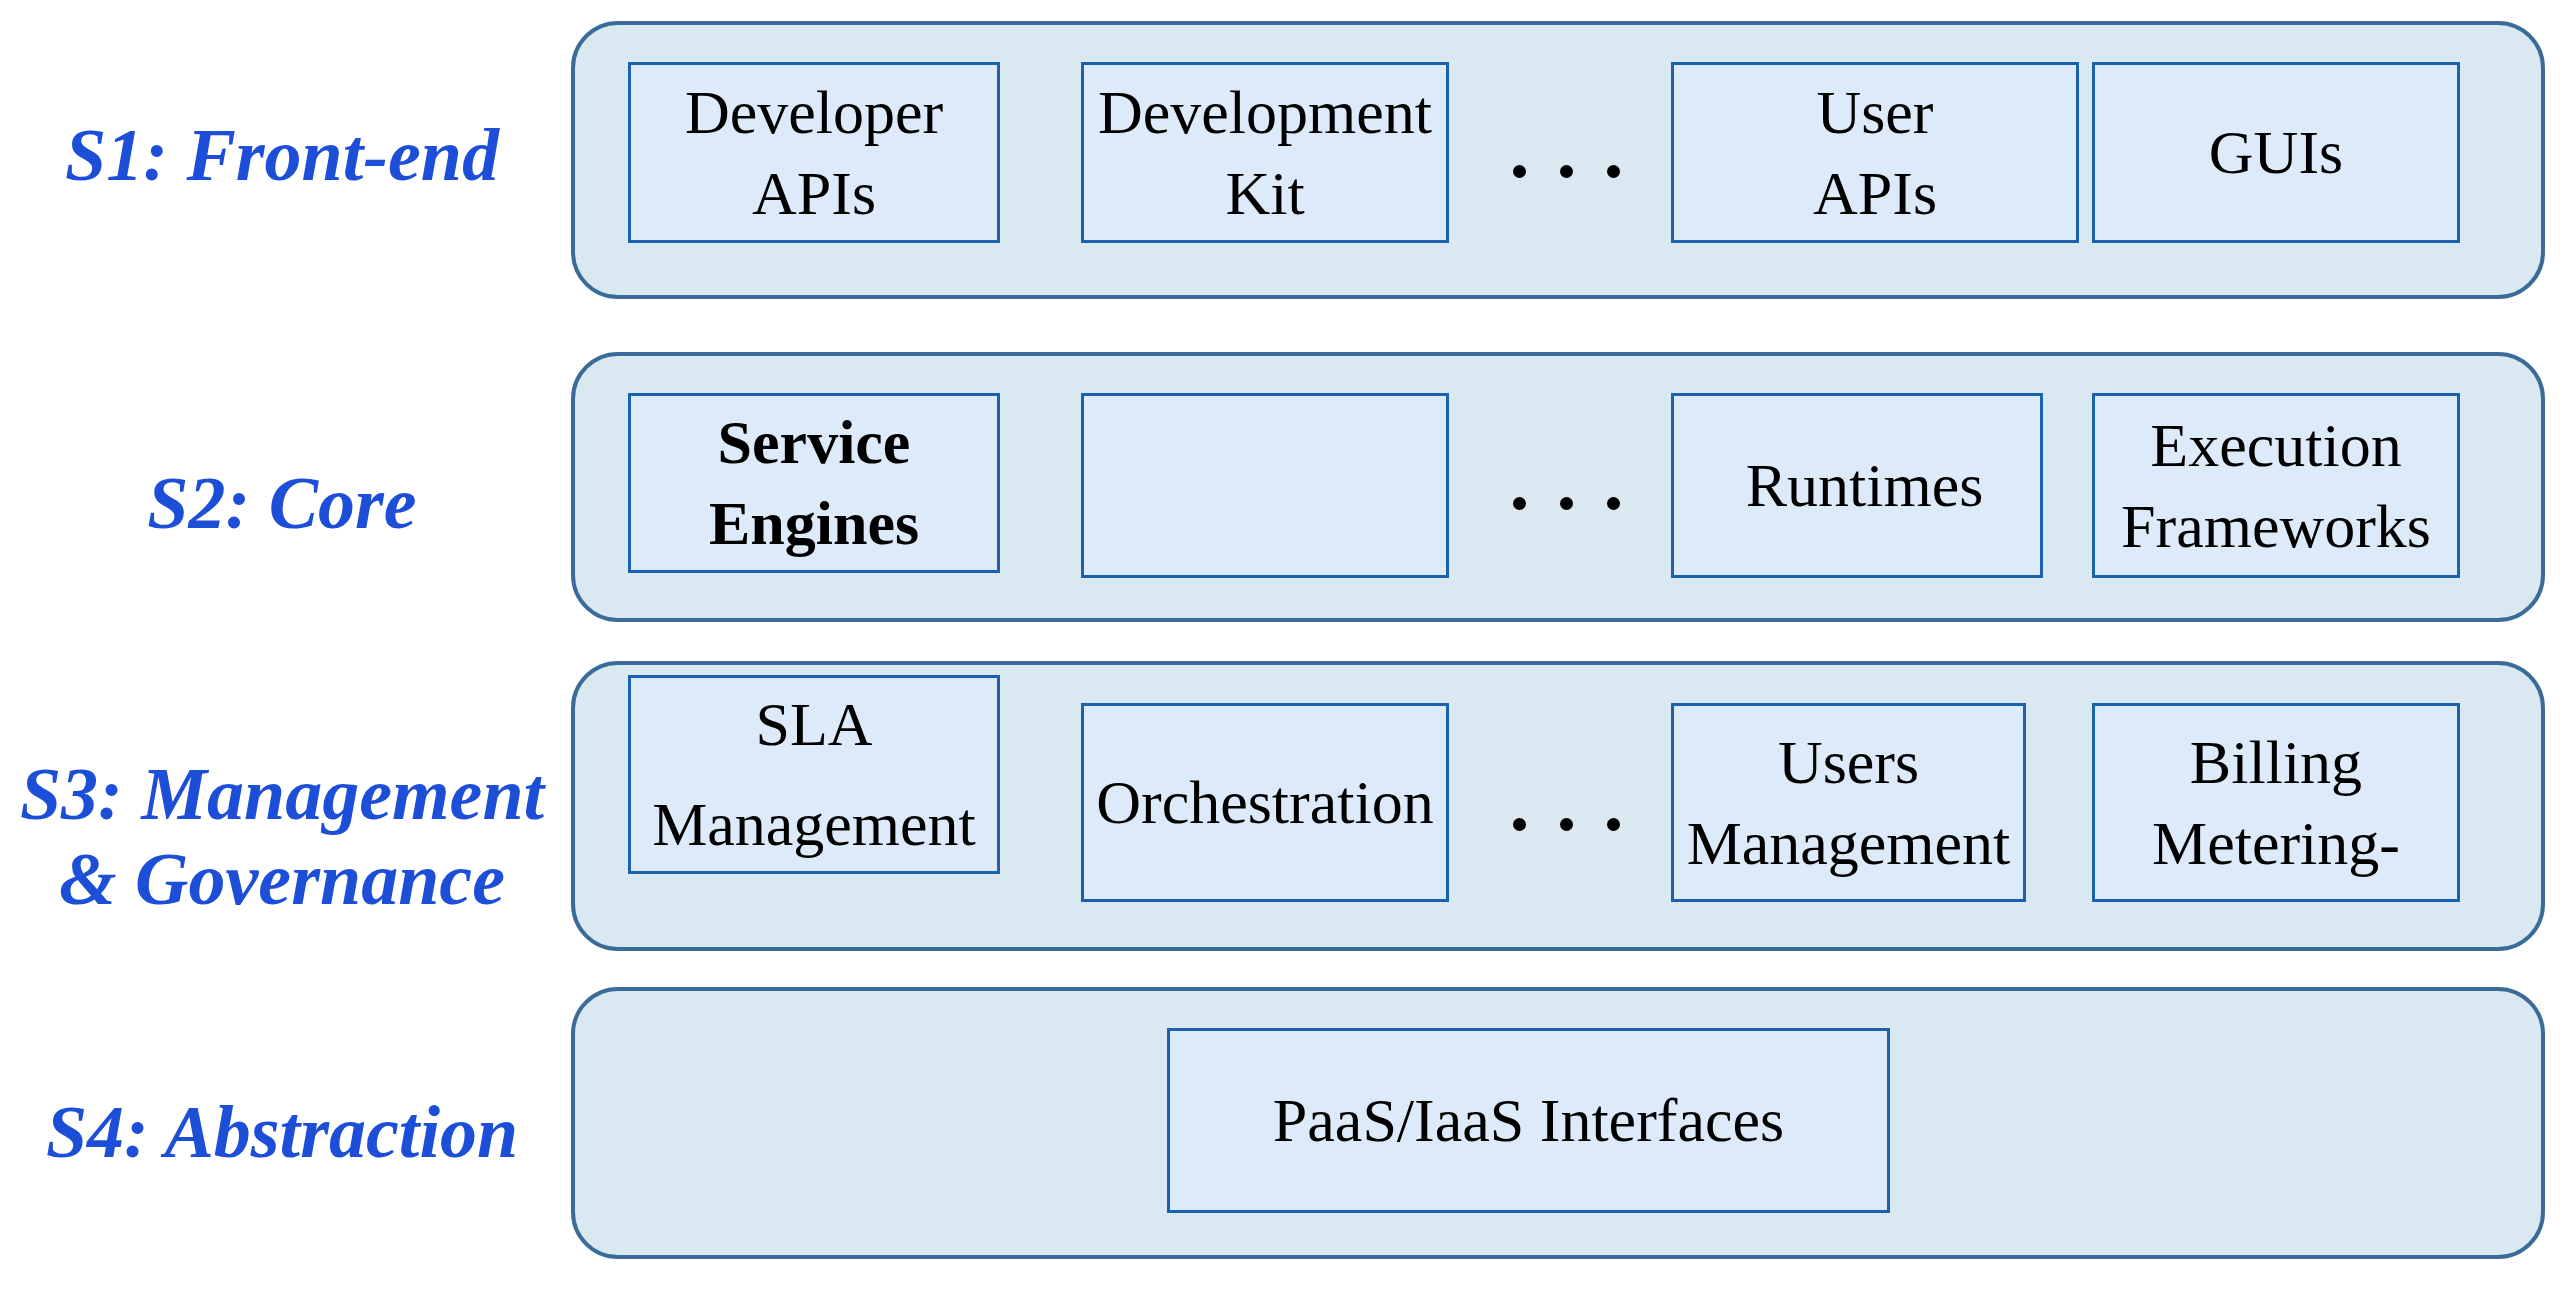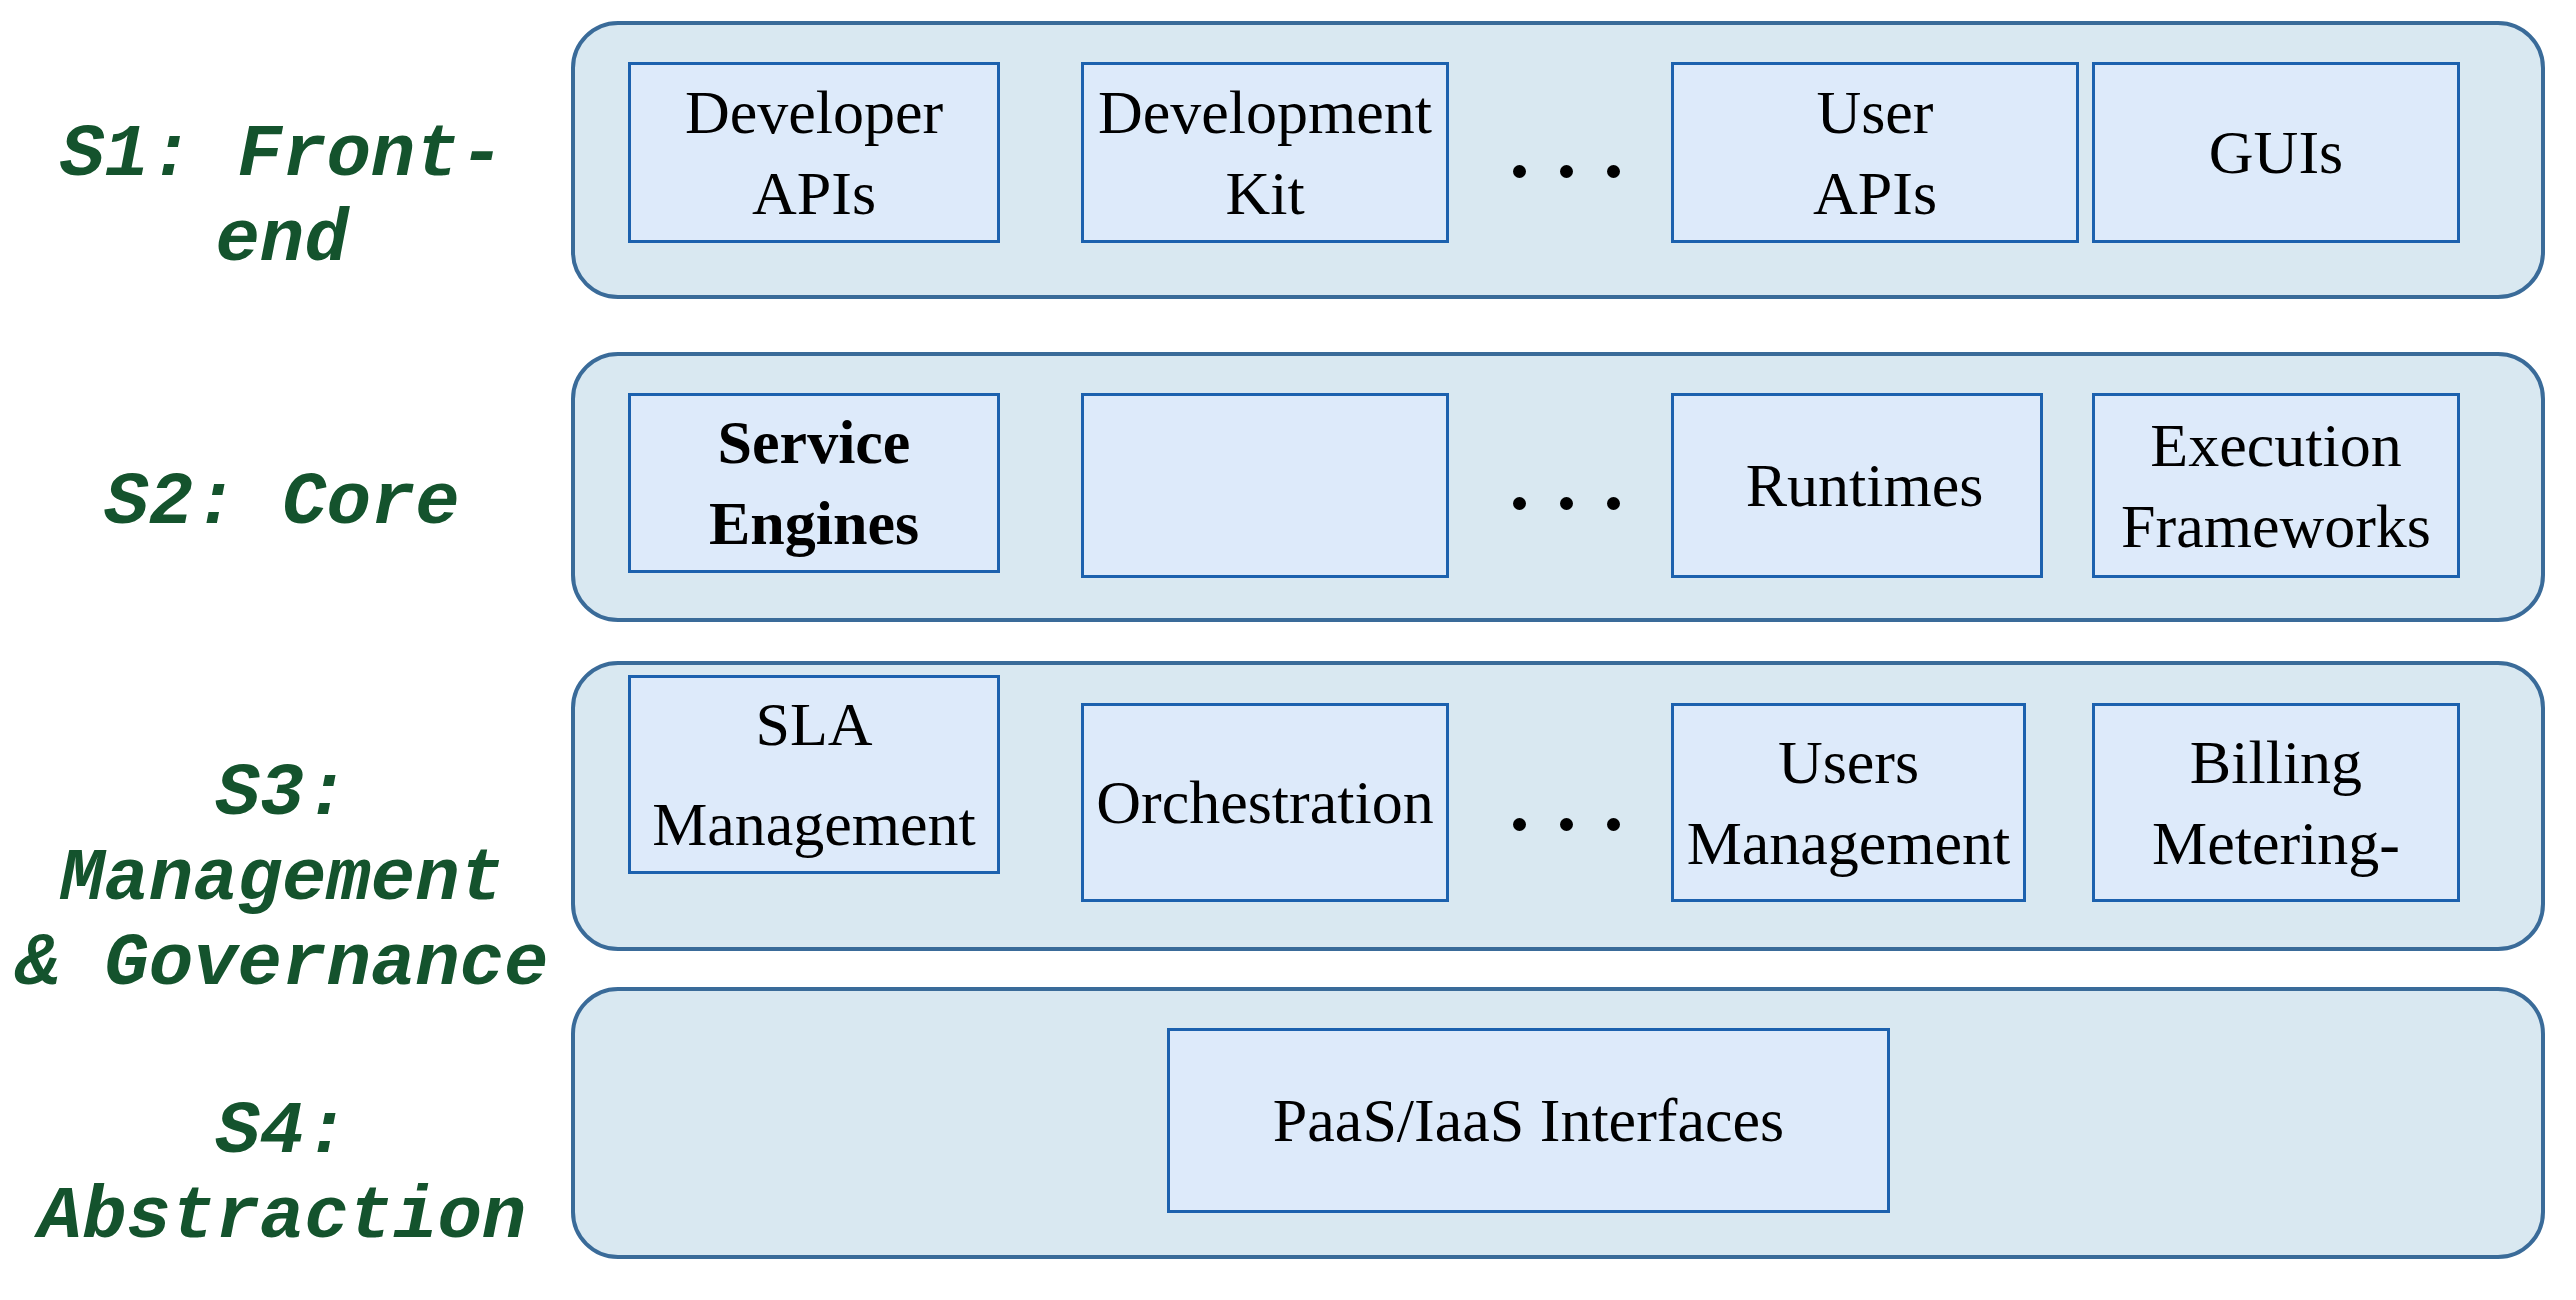--- a/index.html
+++ b/index.html
@@ -12,22 +12,21 @@
     color:#000;
   }
   .layer-label{
     position:absolute;
     left:0;width:564px;
     text-align:center;
     font-style:italic;
     font-weight:bold;
     font-size:74px;
     line-height:85px;
-    color:#14532d;
-    font-family:Liberation Mono, monospace;
+    color:#1d4ed8;
   }
   .container{
     position:absolute;
     left:571px;width:1974px;
     background:#d9e8f1;
     border:4.3px solid #3a6b99;
     border-radius:47px;
     box-sizing:border-box;
   }
   .box{

